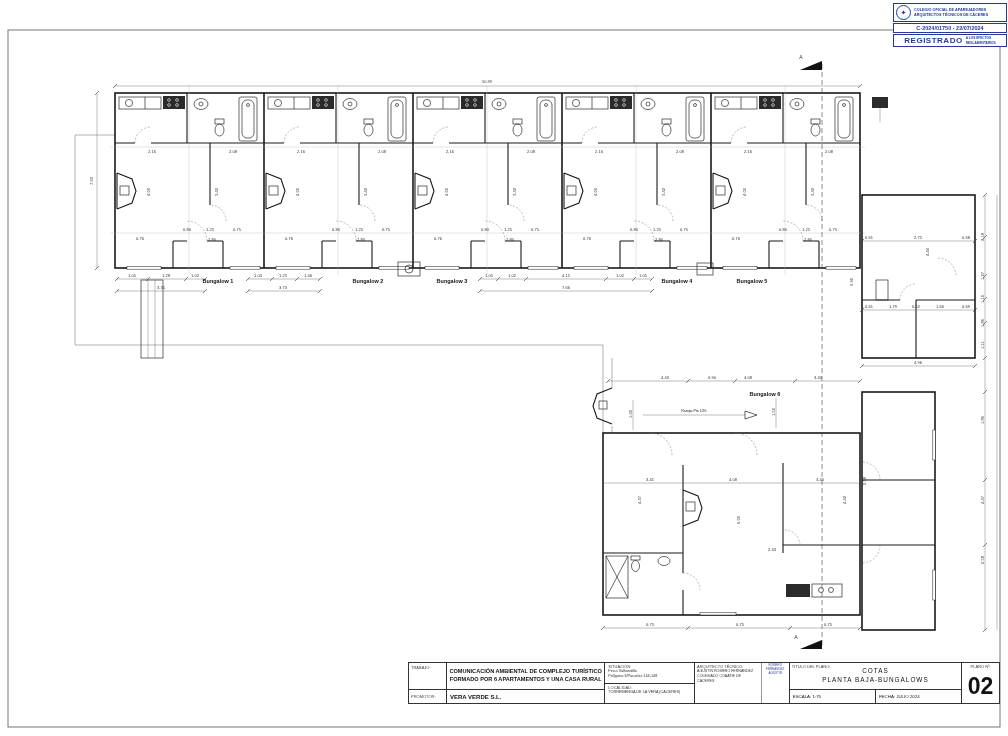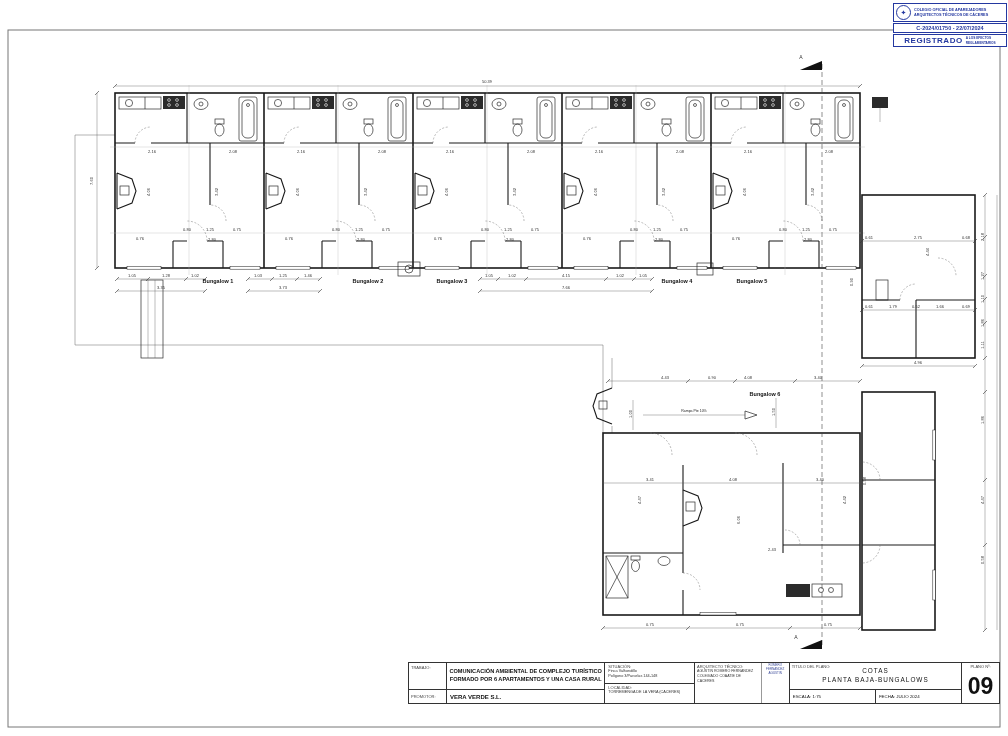--- a/index.html
+++ b/index.html
@@ -406,17 +406,17 @@
       <div>COTAS</div>
       <div>PLANTA BAJA-BUNGALOWS</div>
     </div>
     <div class="b">
       <div>ESCALA:  1:75</div>
       <div>FECHA: JULIO 2024</div>
     </div>
   </div>
   <div class="cell c5">
     <span class="tbl" style="margin-top:1px;">PLANO Nº:</span>
-    <div class="num">09</div>
+    <div class="num">02</div>
   </div>
 </div>
 
 </div>
 
 </body></html>

